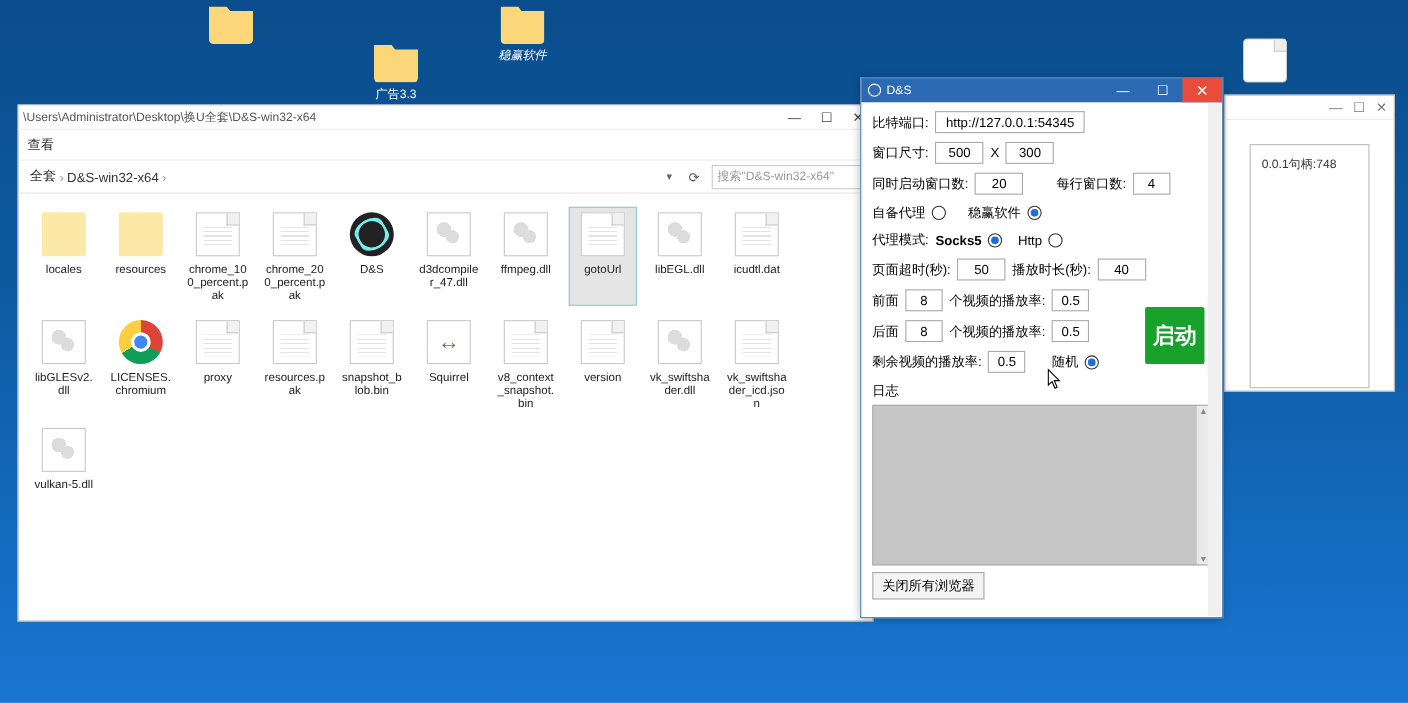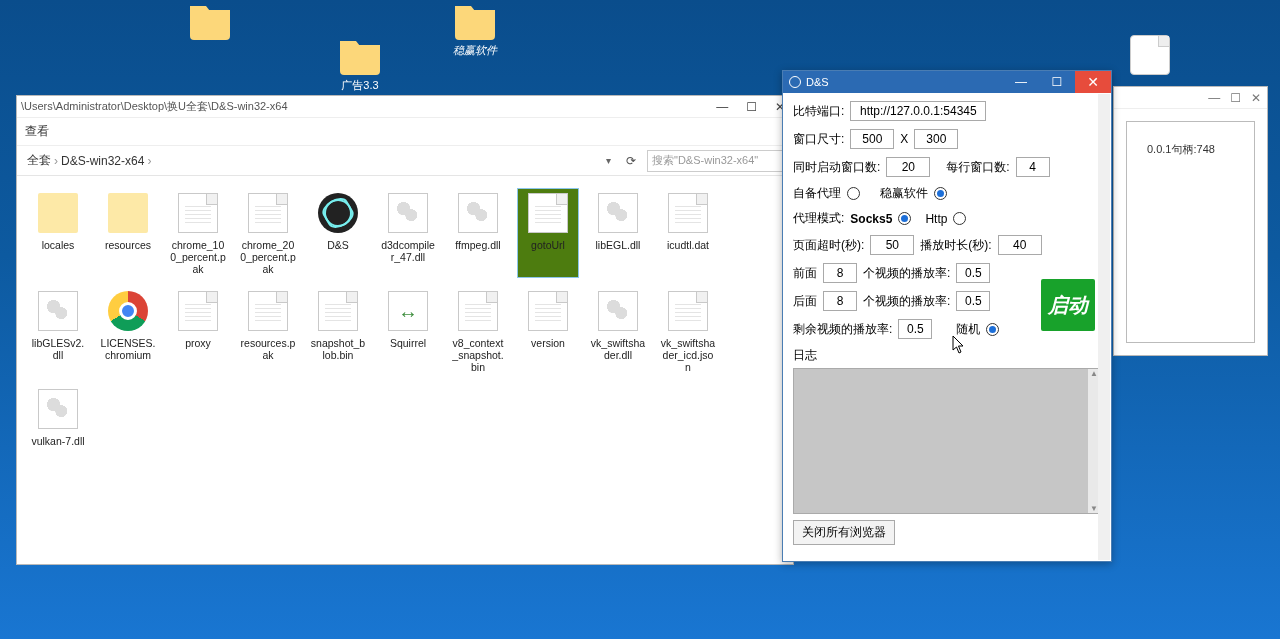--- a/index.html
+++ b/index.html
@@ -25,21 +25,21 @@
 .explorer .menubar { height: 28px; border-bottom: 1px solid #eee; font-size:12px; color:#333; display:flex; align-items:center; padding:0 8px; }
 .explorer .menubar span { margin-right:12px; }
 .explorer .navbar { height: 30px; border-bottom: 1px solid #e5e5e5; display:flex; align-items:center; padding:0 6px; gap:6px; font-size:12px; color:#333; }
 .explorer .navbar .crumbs { flex: 1; border: none; display:flex; align-items:center; gap:2px; padding: 0 4px; overflow:hidden; }
 .explorer .navbar .crumbs span.sep { color:#999; margin:0 1px; }
 .explorer .navbar .dd { color:#666; font-size:10px; margin-left:auto; }
 .explorer .navbar .refresh { width:20px; text-align:center; color:#555; cursor:pointer; }
 .explorer .navbar .search { width: 140px; height:22px; border:1px solid #ccc; font-size:11px; color:#999; padding:0 4px; display:flex; align-items:center; }
 .explorer .files { padding: 12px 10px; display:flex; flex-wrap:wrap; gap: 8px 8px; align-content:flex-start; }
 .explorer .file-item { width: 62px; text-align:center; font-size:10.5px; color:#222; line-height:1.15; word-break:break-word; padding: 4px 2px 2px; border:1px solid transparent; }
-.explorer .file-item.selected { background:#4d7c0f; border:1px solid #8cc6ea; }
+.explorer .file-item.selected { background:#e5e5e5; border:1px solid #8cc6ea; }
 .explorer .file-item .icon { width: 40px; height: 40px; margin: 0 auto 6px; position:relative; }
 .icon-folder { background:#fde9a7; border-radius:2px; }
 .icon-file { background:#fff; border:1px solid #c9c9c9; }
 .icon-file::before { content:""; position:absolute; top:0; right:0; width:10px; height:10px; background:#f1f1f1; border-left:1px solid #c9c9c9; border-bottom:1px solid #c9c9c9; }
 .icon-file .lines { position:absolute; top:12px; left:6px; right:6px; height:20px; background: repeating-linear-gradient(#e4e4e4,#e4e4e4 1px,transparent 1px,transparent 4px); }
 .icon-dll { background:#fff; border:1px solid #c9c9c9; }
 .icon-dll .gears { position:absolute; inset:8px; background: radial-gradient(circle at 30% 30%, #dcdcdc 30%, transparent 31%), radial-gradient(circle at 65% 60%, #dcdcdc 30%, transparent 31%); }
 .icon-atom { background:#222; border-radius:50%; position:relative; }
 .icon-atom::before { content:""; position:absolute; inset:6px; border:2px solid #7ee; border-radius:50%; transform:rotate(30deg); }
 .icon-atom::after { content:""; position:absolute; inset:6px; border:2px solid #7ee; border-radius:50% / 30%; transform:rotate(-30deg); }
@@ -58,33 +58,33 @@
 .ds .ds-winctl .close { background:#e74c3c; color:#fff; font-size:14px; }
 .ds .body { padding: 8px 10px 6px; font-size:12px; color:#000; }
 .ds .row { display:flex; align-items:center; margin-bottom: 8px; gap:6px; flex-wrap:wrap; }
 .ds .row label { white-space:nowrap; }
 .ds input[type=text] { border:1px solid #a9a9a9; height:20px; font-size:12px; text-align:center; padding:0 2px; }
 .ds .inp-url { width: 136px; text-align:center; }
 .ds .inp-s { width: 44px; }
 .ds .inp-xs { width: 34px; }
 .ds .radio { width:13px; height:13px; border:1px solid #333; border-radius:50%; display:inline-block; position:relative; vertical-align:middle; cursor:pointer; }
 .ds .radio.on::after { content:""; position:absolute; inset:2px; background:#1d6fd8; border-radius:50%; }
-.ds .start-btn { position:absolute; right:16px; top:208px; width:54px; height:52px; background:#18a22b; color:#fff; font-size:20px; font-weight:bold; display:flex; align-items:center; justify-content:center; cursor:pointer; border-radius:2px;font-style:italic; }
+.ds .start-btn { position:absolute; right:16px; top:208px; width:54px; height:52px; background:#18a22b; color:#fff; font-size:20px; font-weight:bold; display:flex; align-items:center; justify-content:center; cursor:pointer; border-radius:2px; }
 .ds .log-label { margin-top:4px; }
 .ds .log-box { border:1px solid #aaa; background:#c6c6c6; height:146px; margin-top:4px; position:relative; }
 .ds .log-box .sb { position:absolute; right:0; top:0; bottom:0; width:12px; background:#e9e9e9; }
 .ds .log-box .sb::before { content:"▲"; position:absolute; top:0; left:0; right:0; text-align:center; font-size:8px; color:#888; }
 .ds .log-box .sb::after { content:"▼"; position:absolute; bottom:0; left:0; right:0; text-align:center; font-size:8px; color:#888; }
 .ds .footer-btn { margin-top:6px; border:1px solid #a9a9a9; background:#f3f3f3; font-size:12px; padding:3px 8px; cursor:pointer; display:inline-block; }
 .ds .vscroll { position:absolute; right:1px; top:23px; bottom:1px; width:12px; background:#f0f0f0; }
 
 
 .bgwin { position:absolute; right:12px; top:86px; width:155px; height:270px; background:#fff; border:1px solid #b9b9b9; }
 .bgwin .bgtitle { height:22px; border-bottom:1px solid #eee; display:flex; justify-content:flex-end; align-items:center; padding-right:6px; gap:10px; font-size:12px; color:#777; }
-.bgwin .bgbox { margin:12px; border:1px solid #bbb; height:222px; padding:20px; font-size:11px; color:#333; overflow:hidden; }
+.bgwin .bgbox { margin:22px; border:1px solid #bbb; height:222px; padding:10px; font-size:11px; color:#333; overflow:hidden; }
 
 
 .cursor { position:absolute; left:952px; top:335px; width:14px; height:20px; }
 .cursor svg { width:100%; height:100%; }
 </style>
 </head>
 <body>
 
 <div class="desktop-icon di1"><div class="di-img folder"></div><span></span></div>
 <div class="desktop-icon di2"><div class="di-img folder"></div><span>稳赢软件</span></div>
@@ -233,21 +233,21 @@
       <div class="file-item">
         <div class="icon icon-file">
           <div class="lines"></div>
         </div>
         <div>vk_swiftshader_icd.json</div>
       </div>
       <div class="file-item">
         <div class="icon icon-dll">
           <div class="gears"></div>
         </div>
-        <div>vulkan-7.dll</div>
+        <div>vulkan-5.dll</div>
       </div>
     </div>
 </div>
 
 <div class="ds">
   <div class="ds-title">
     <span class="ds-icon"></span>
     <span>D&amp;S</span>
     <div class="ds-winctl">
       <span class="min">—</span>
@@ -262,21 +262,21 @@
     </div>
     <div class="row">
       <label>窗口尺寸:</label>
       <input type="text" class="inp-s" value="500" style="">
       <span>X</span>
       <input type="text" class="inp-s" value="300" style="">
     </div>
     <div class="row">
       <label>同时启动窗口数:</label>
       <input type="text" class="inp-s" value="20" style="">
-      <label style="margin-left:10px">每行窗口数:</label>
+      <label style="margin-left:24px">每行窗口数:</label>
       <input type="text" class="inp-xs" value="4" style="">
     </div>
     <div class="row">
       <label>自备代理</label>
       <span class="radio"></span>
       <label style="margin-left:14px">稳赢软件</label>
       <span class="radio on"></span>
     </div>
     <div class="row">
       <label>代理模式:</label>

